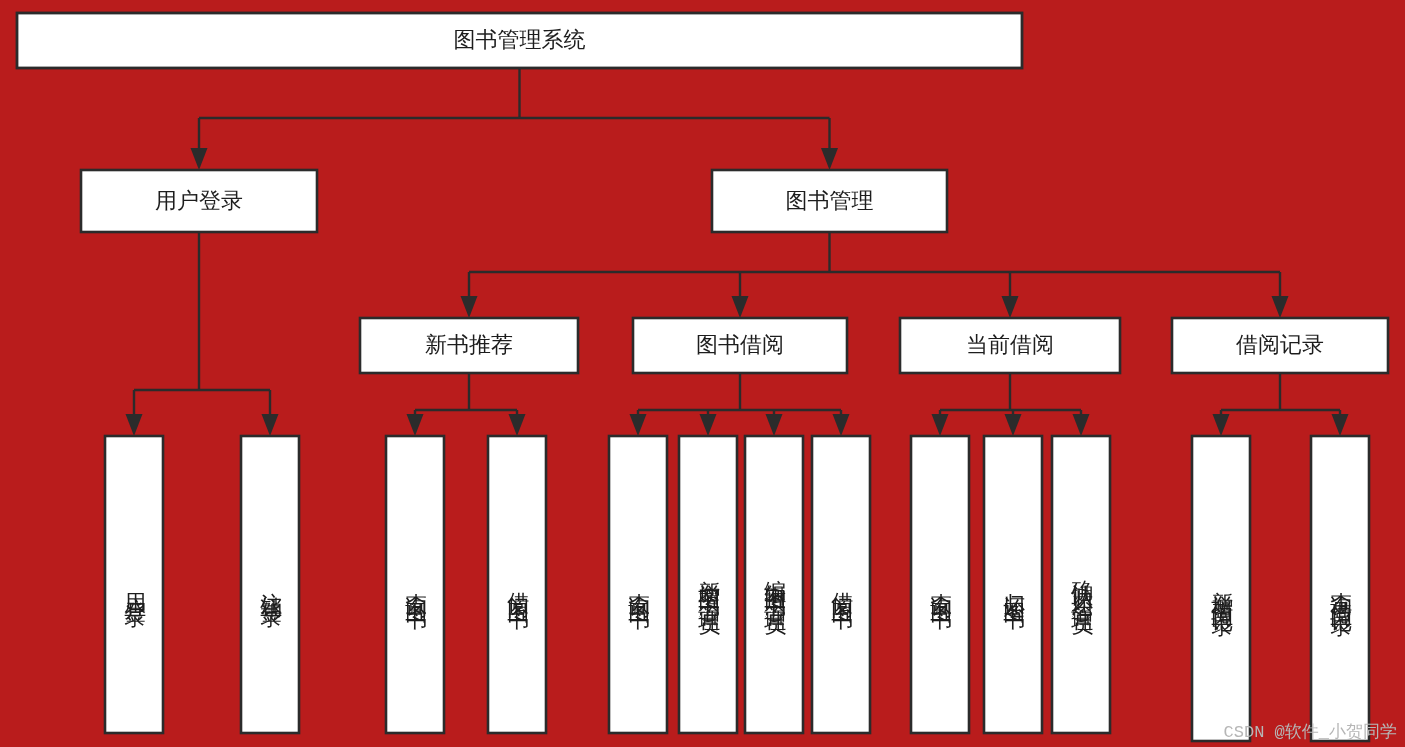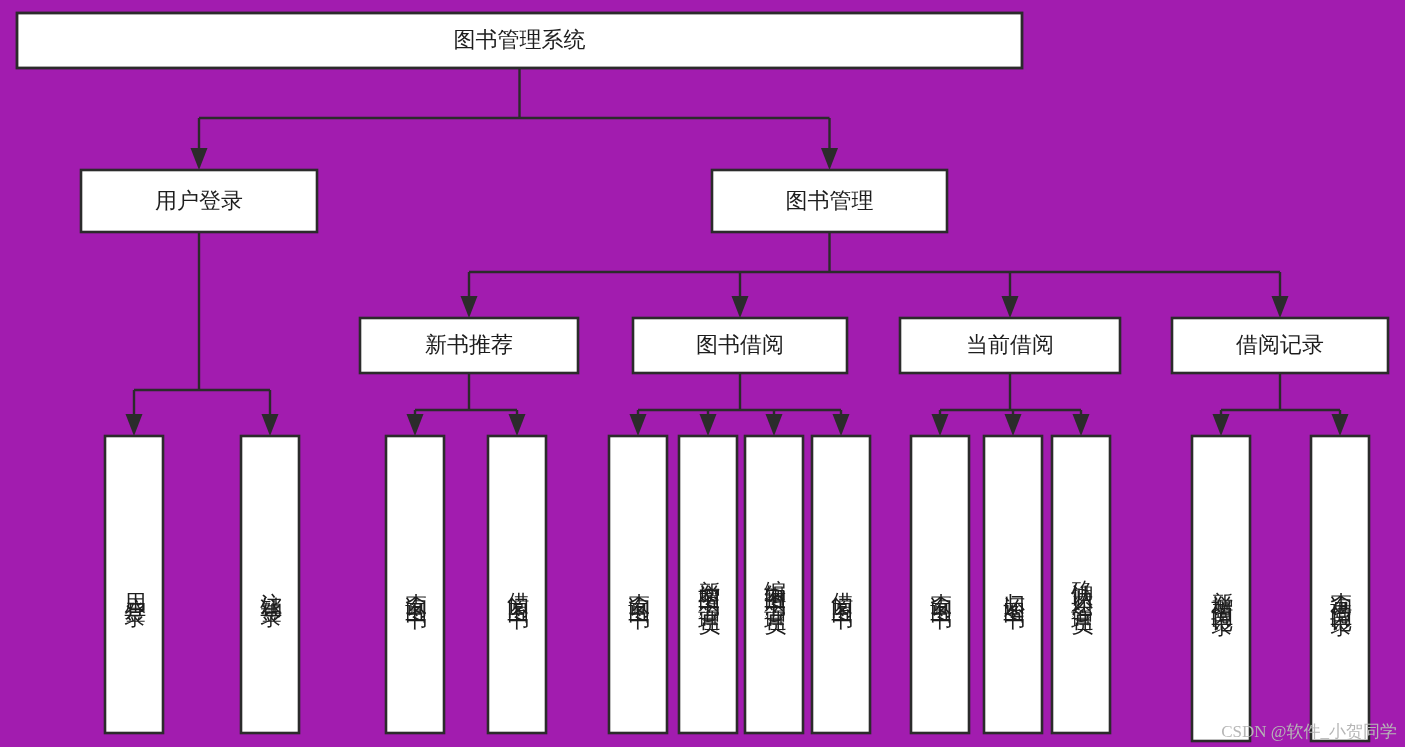--- a/index.html
+++ b/index.html
@@ -7,21 +7,21 @@
     padding: 0;
     background: #ffffff;
   }
   body {
     font-family: "Liberation Sans", "DejaVu Sans", sans-serif;
   }
   #stage {
     position: relative;
     width: 1405px;
     height: 747px;
-    background: #a21caf;
+    background: #b91c1c;
     overflow: hidden;
   }
   svg#diagram {
     position: absolute;
     left: 0;
     top: 0;
     width: 1405px;
     height: 747px;
   }
   .node-box {
@@ -53,21 +53,21 @@
   }
   .node-label.vertical {
     text-anchor: middle;
     writing-mode: vertical-rl;
     letter-spacing: 5px;
   }
   .watermark {
     position: absolute;
     right: 8px;
     bottom: 4px;
-    font-family: Liberation Serif, serif;
+    font-family: Liberation Mono, monospace;
     font-size: 17px;
     color: #b6b6b6;
     white-space: nowrap;
     user-select: none;
   }
 </style>
 </head>
 <body>
 
 <div id="stage">

